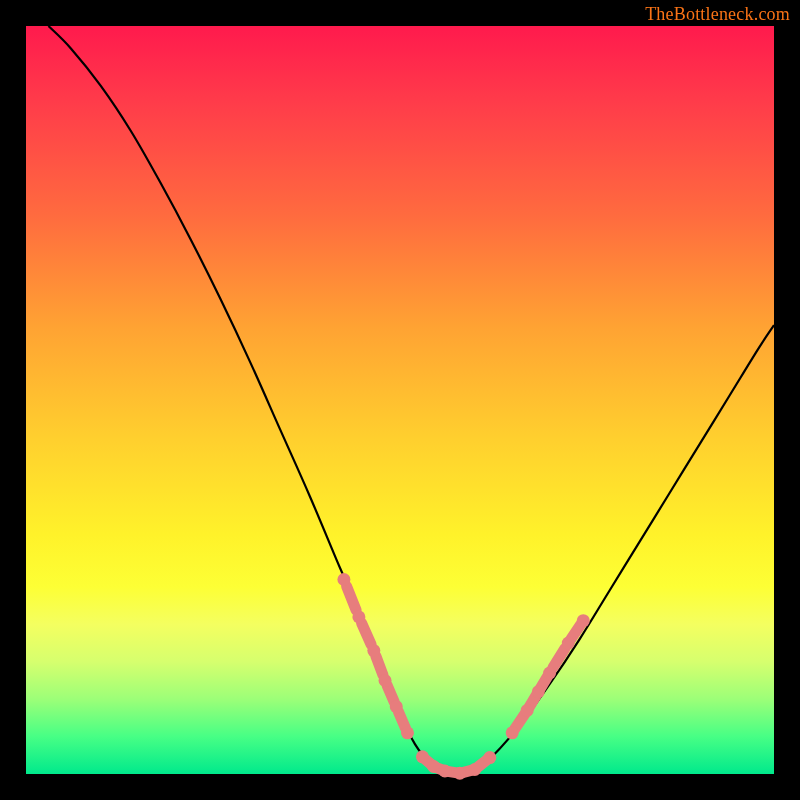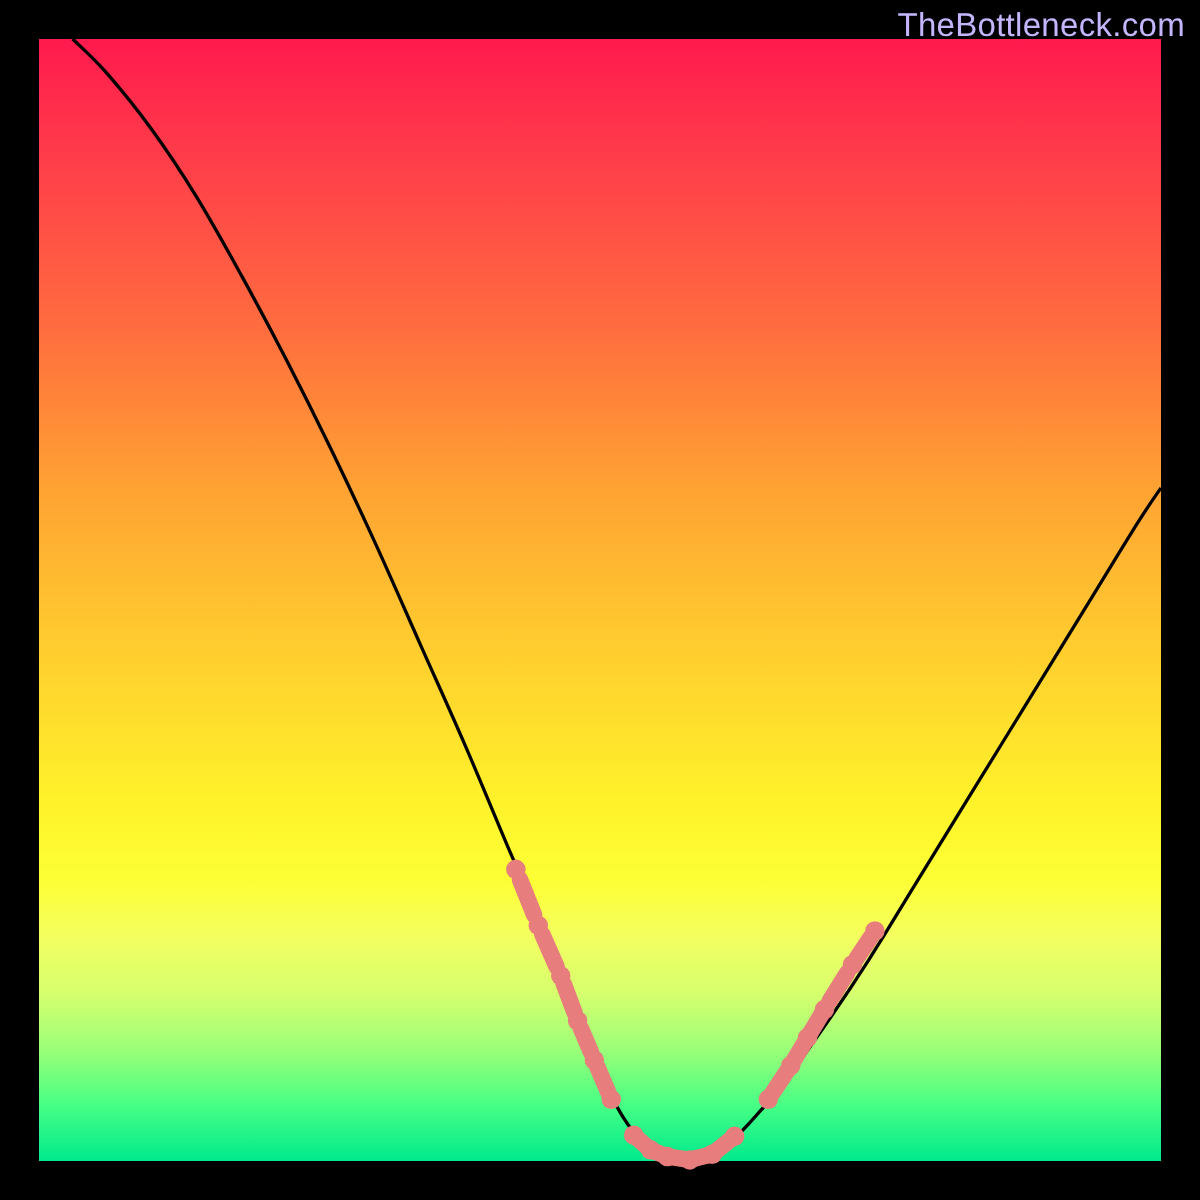--- a/index.html
+++ b/index.html
@@ -29,24 +29,25 @@
       #d6ff6e 85%,
       #9cff78 90%,
       #47ff85 95%,
       #00e98c 100%
     );
   }
   .watermark {
     position: absolute;
     top: 4px;
     right: 10px;
-    color: #c4b5fd;
-    font-size: 22px;
+    color: #f97316;
+    font-size: 18px;
     letter-spacing: 0.2px;
     font-weight: 500;
+    font-family: Liberation Serif, serif;
   }
   svg.plot {
     position: absolute;
     left: 26px;
     top: 26px;
     width: 748px;
     height: 748px;
     overflow: visible;
   }
   .curve {

